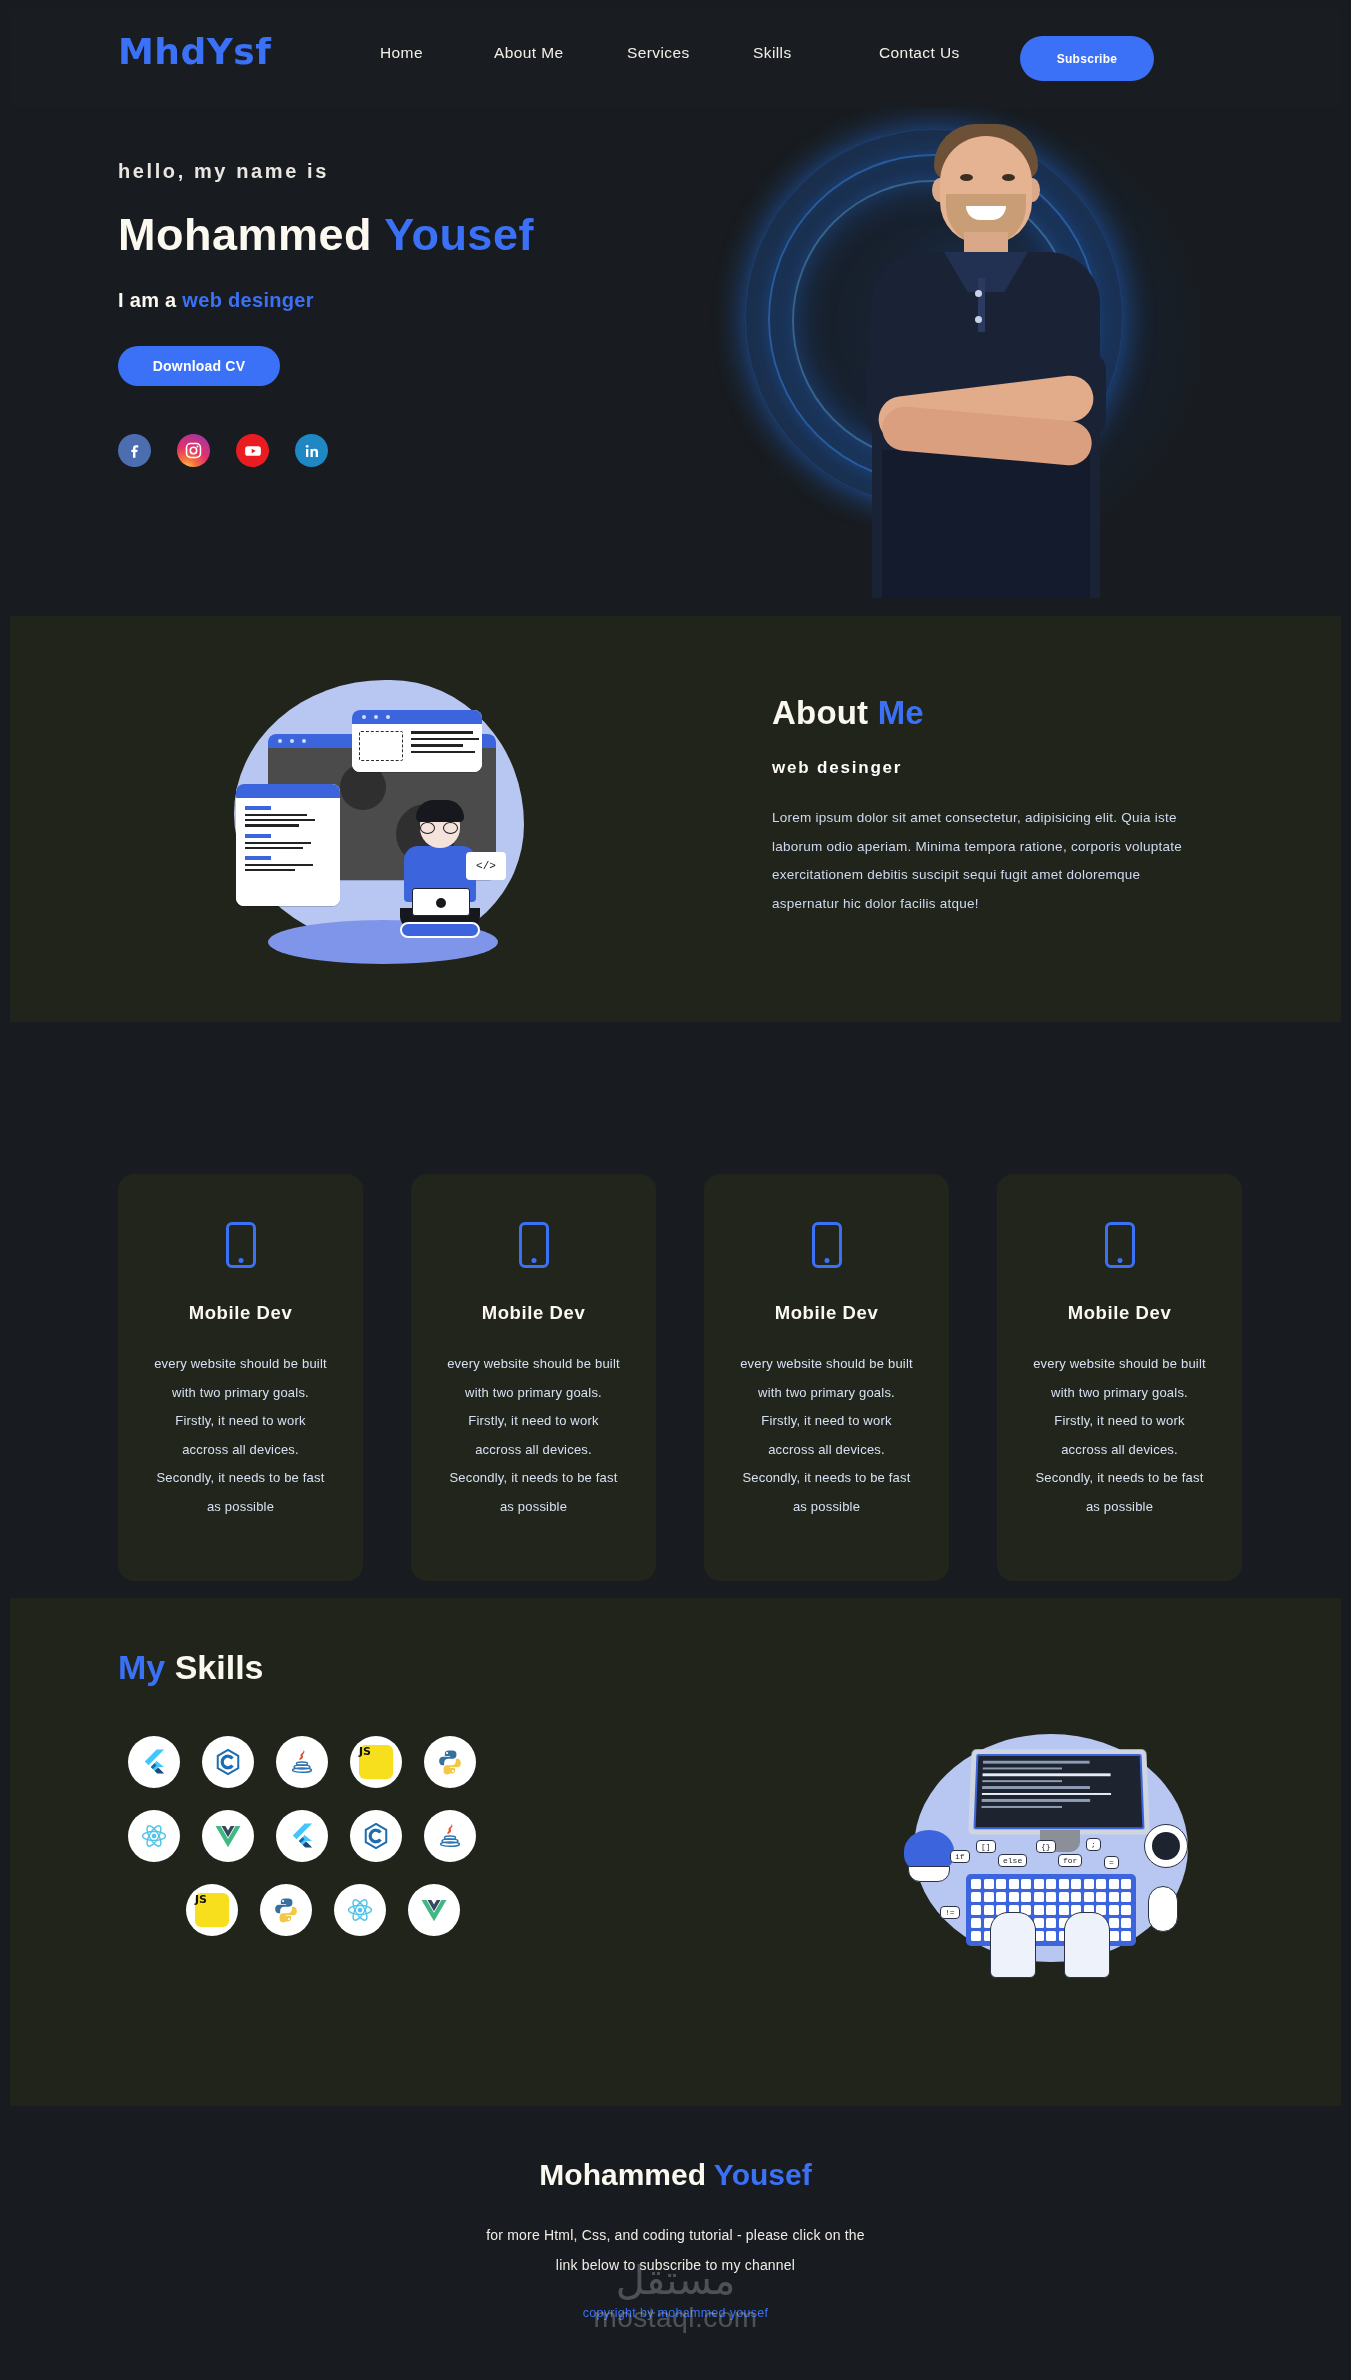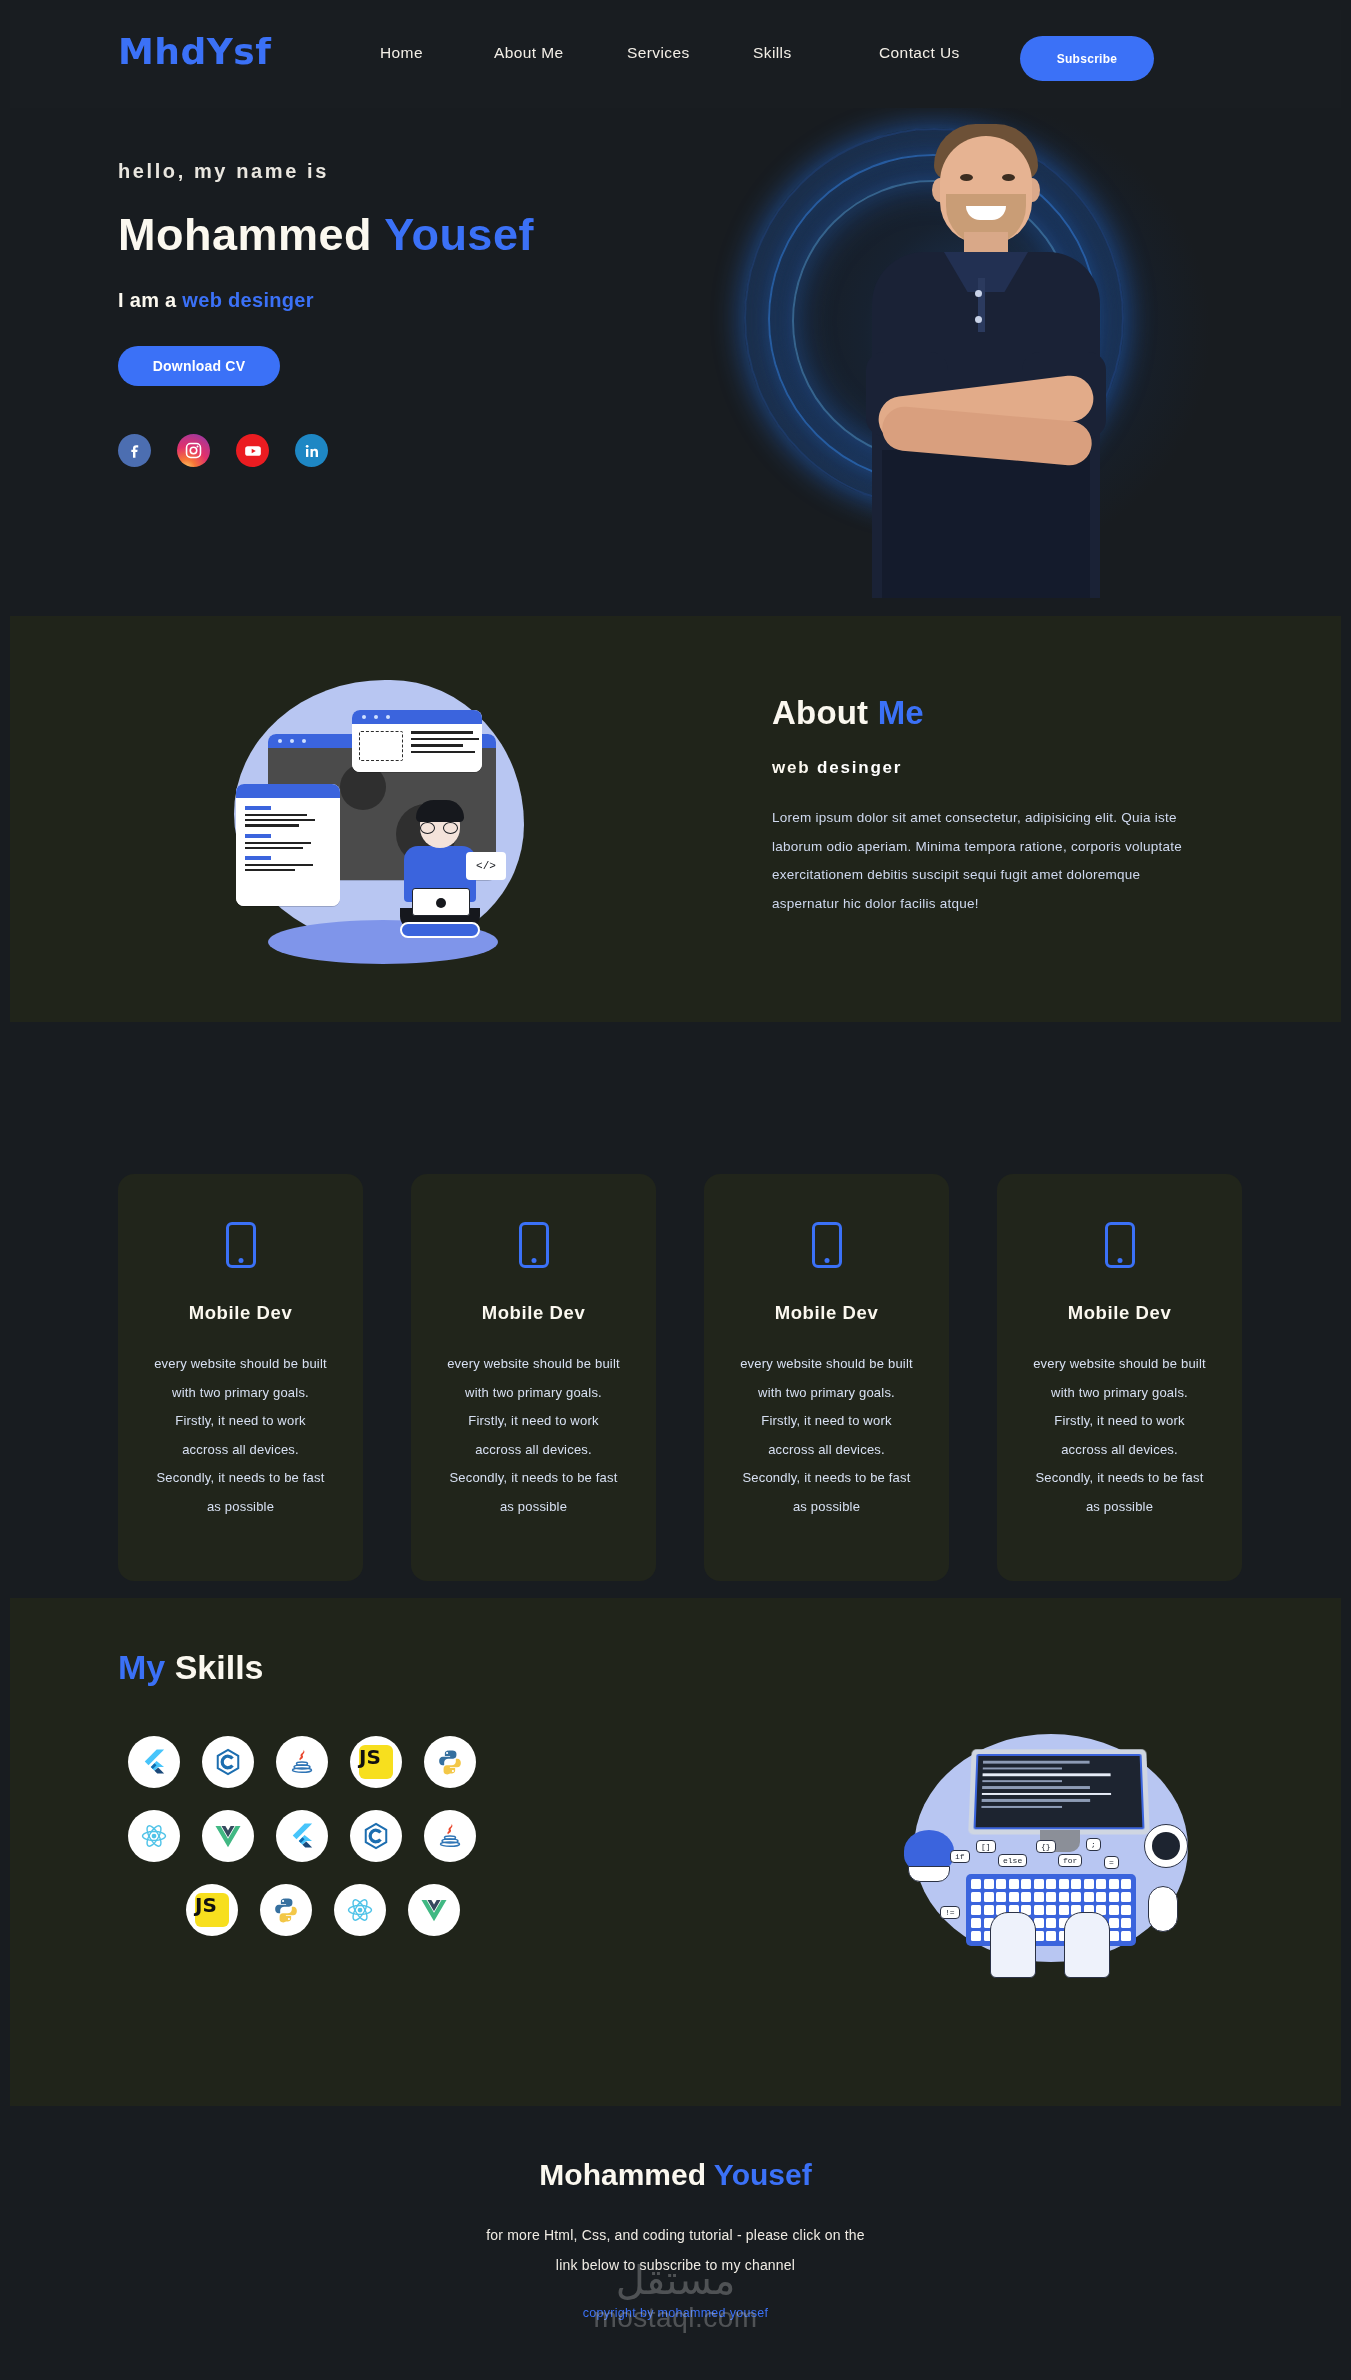--- a/index.html
+++ b/index.html
@@ -276,21 +276,21 @@
   .srow{ display:flex; gap:22px; margin-bottom:22px; }
   .srow.center{ padding-left:58px; }
   .chip{
     width:52px; height:52px; border-radius:50%; background:#fff;
     display:flex; align-items:center; justify-content:center;
     cursor:pointer; flex:0 0 auto;
   }
   .chip svg, .chip .jsq{ display:block; }
   .jsq{
     width:34px; height:34px; background:#f7df1e; border-radius:6px;
-    color:#111; font-size:20px; font-weight:700; display:flex;
+    color:#111; font-size:11px; font-weight:700; display:flex;
     align-items:center; justify-content:center;
     font-family:"DejaVu Sans", sans-serif;
   }
   .skills-ill{ position:absolute; left:888px; top:128px; width:306px; height:252px; }
   .si-blob{
     position:absolute; left:16px; top:8px; width:274px; height:228px;
     background:#b8c6f2; border-radius:50%;
   }
   .si-mon{
     position:absolute; left:72px; top:22px; width:178px; height:86px;

